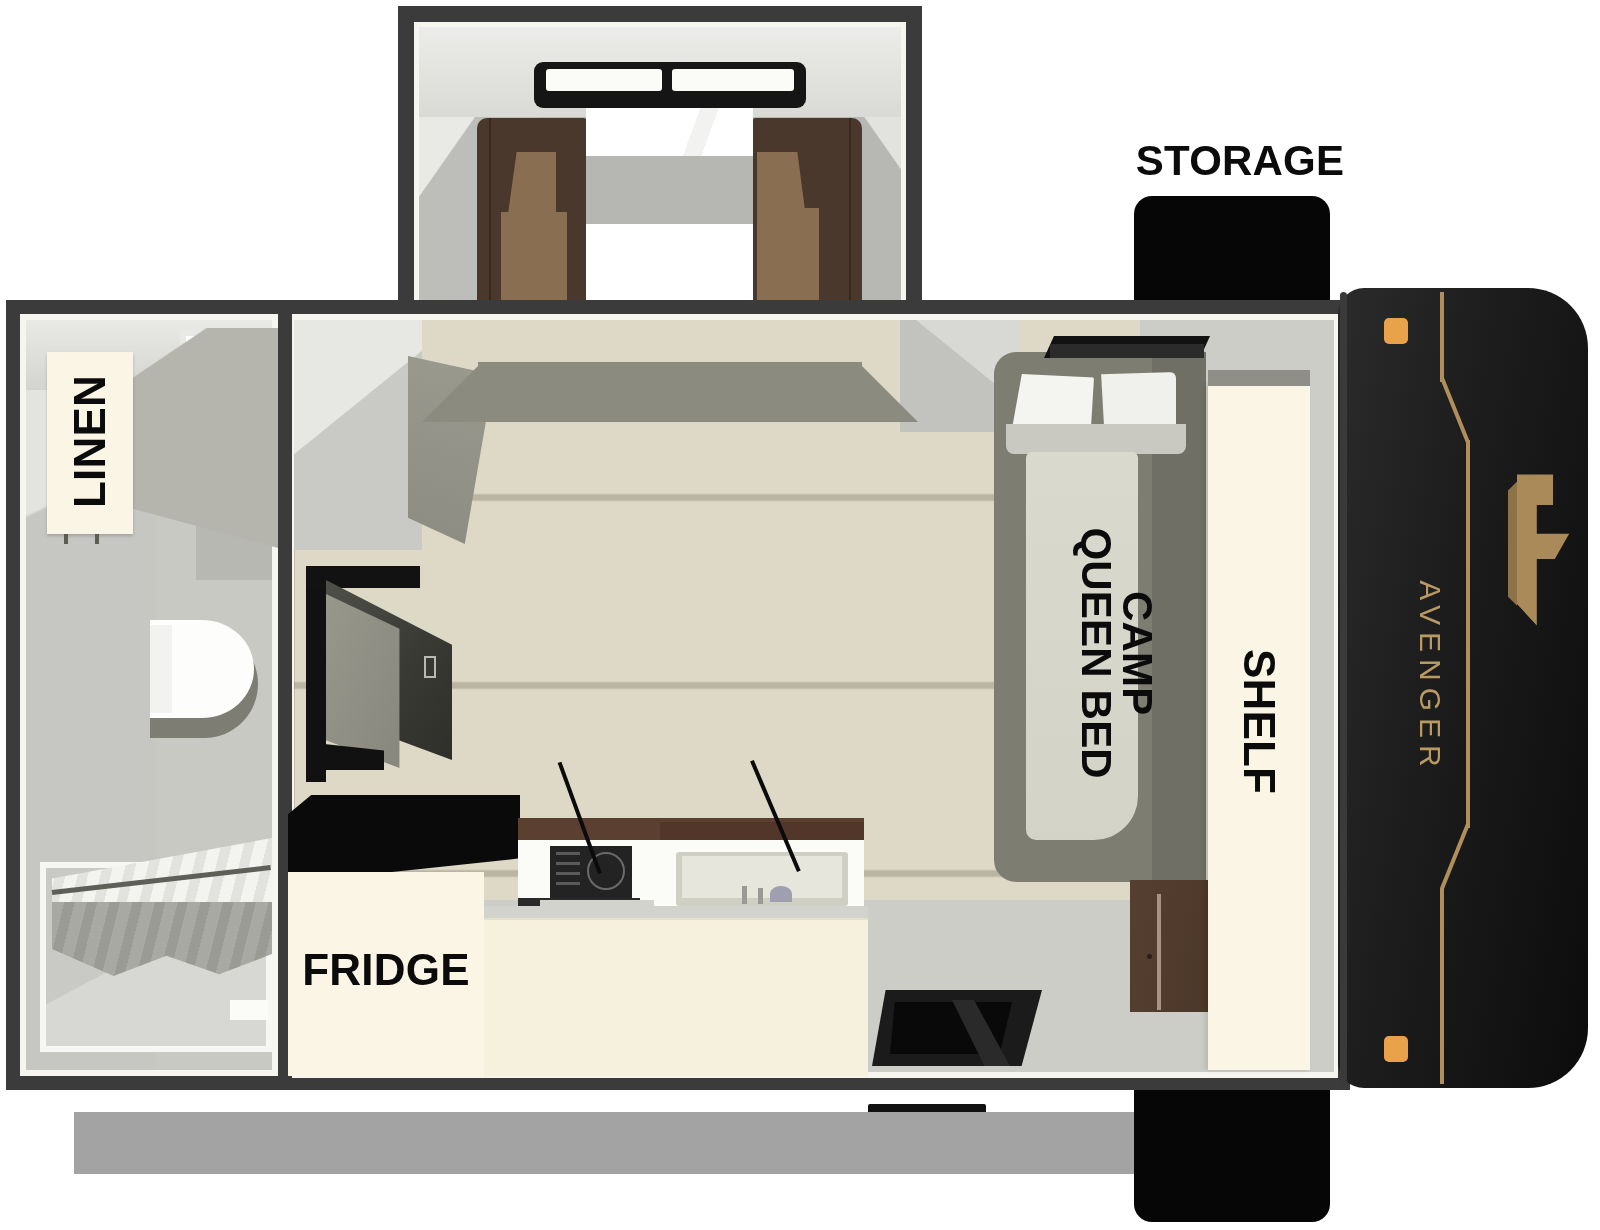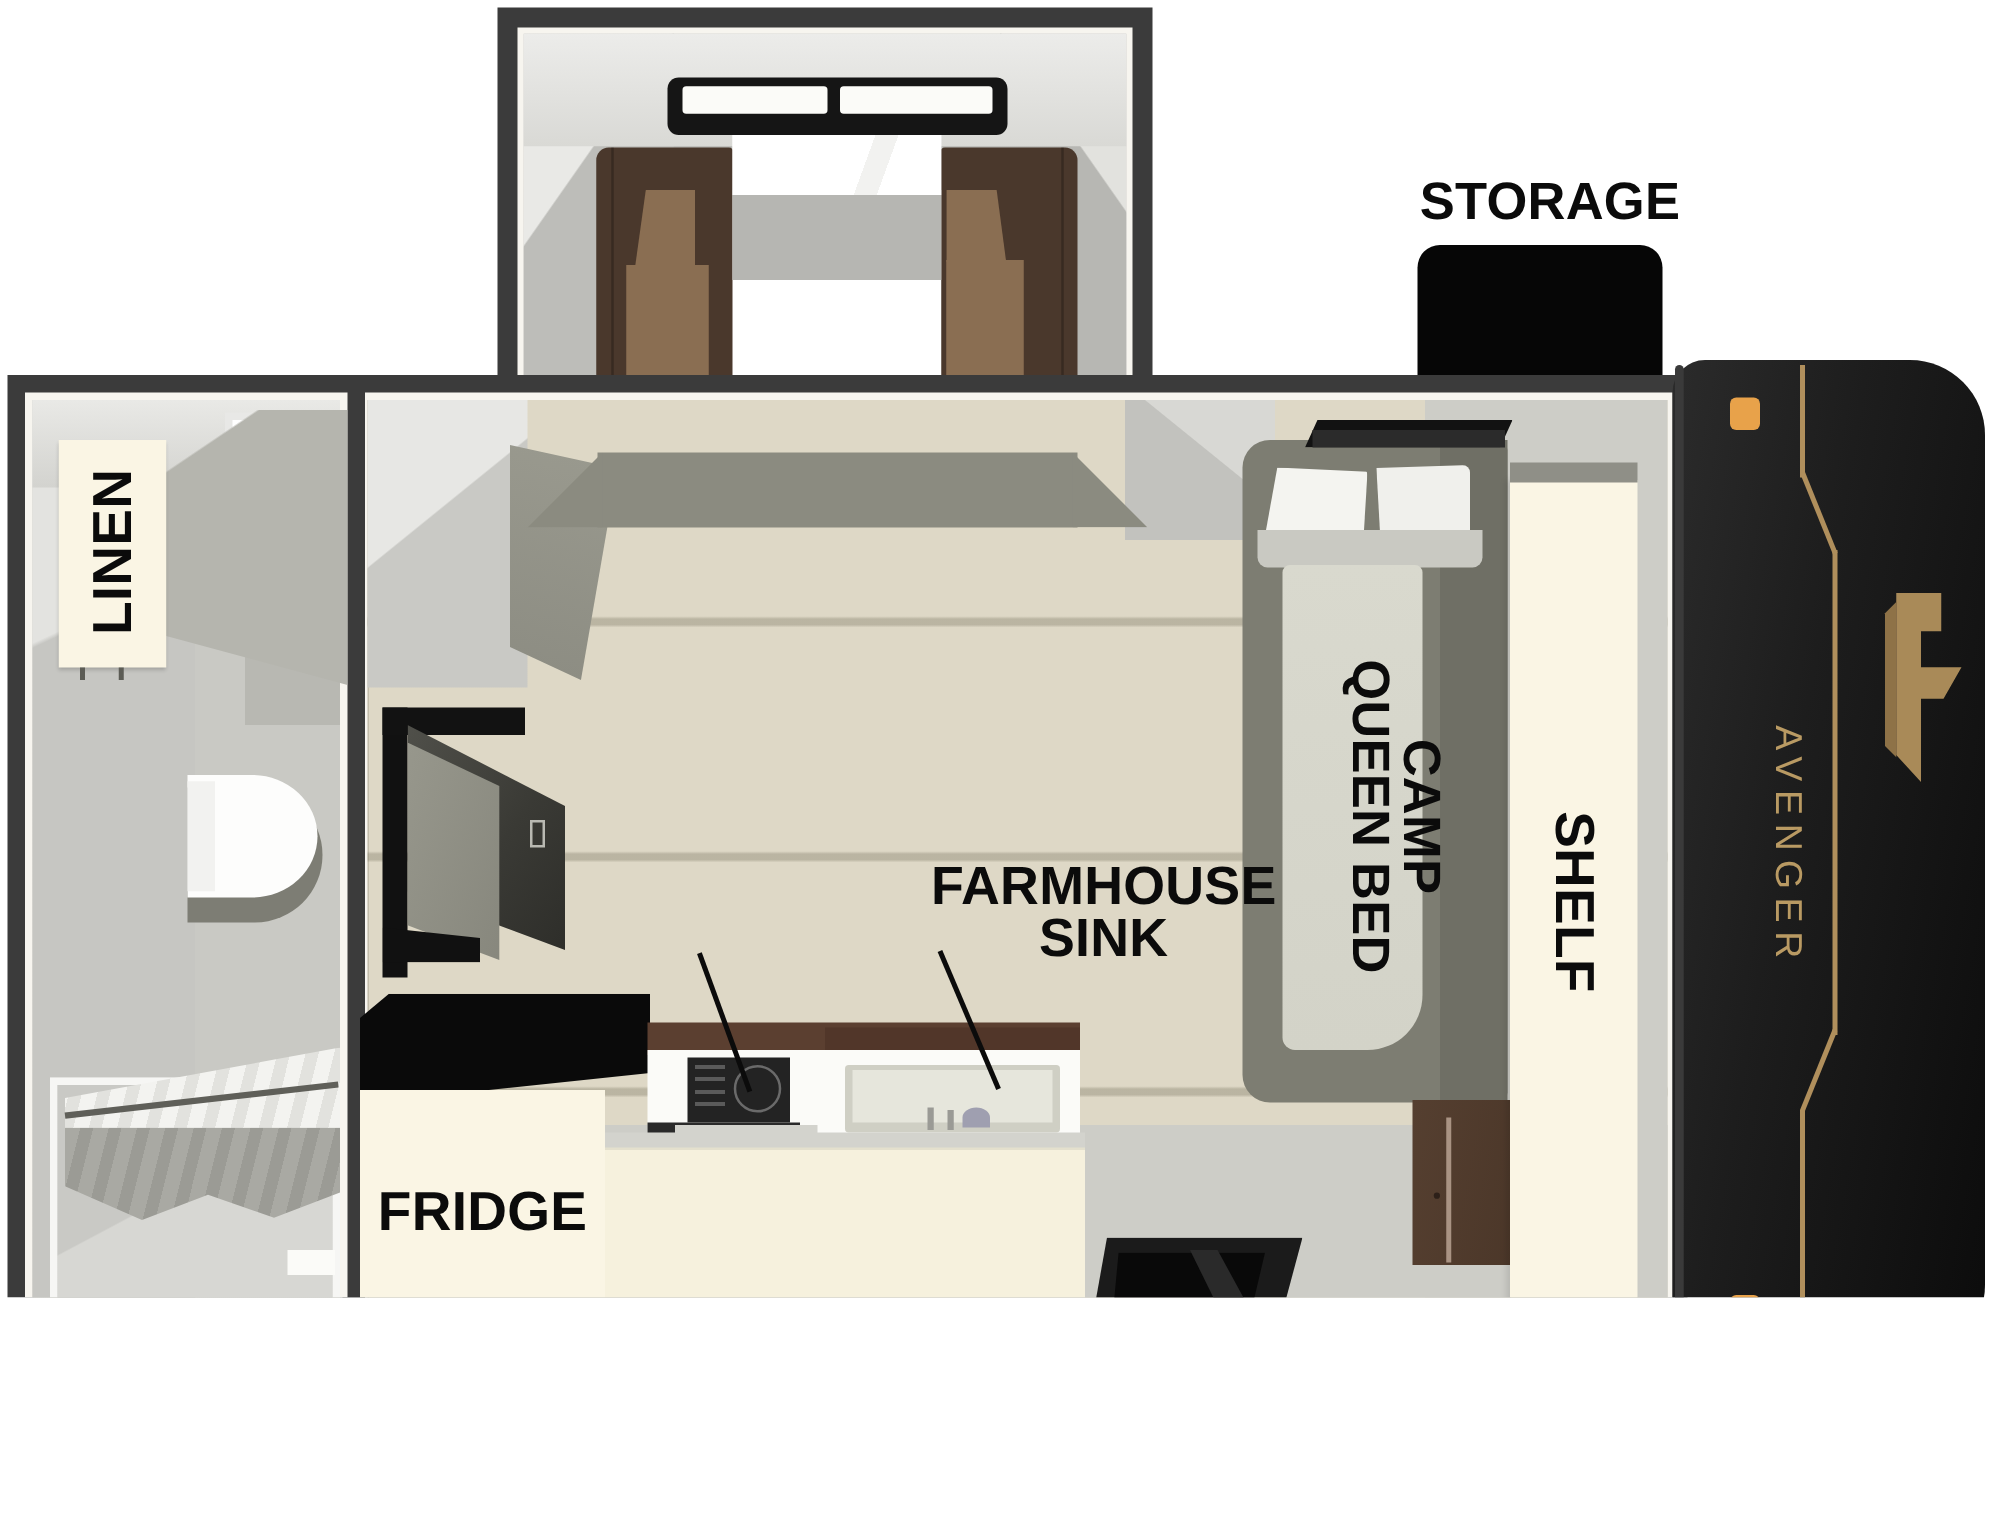--- a/index.html
+++ b/index.html
@@ -6,21 +6,21 @@
     margin: 0;
     padding: 0;
     background: #ffffff;
   }
   body {
     font-family: "Liberation Sans", sans-serif;
   }
   #stage {
     position: relative;
     width: 1600px;
-    height: 1038px;
+    height: 1230px;
     background: #ffffff;
     overflow: hidden;
   }
   .abs { position: absolute; }
 
   
   .wall-shell {
     background: #3b3b3b;
     box-sizing: border-box;
   }
@@ -278,22 +278,20 @@
   <div class="abs" style="left:1157px; top:894px; width:4px; height:116px; background:#a99383;"></div>
   <div class="abs" style="left:1147px; top:954px; width:5px; height:5px; border-radius:50%; background:#2d2019;"></div>
 
   <div class="abs cream" style="left:1208px; top:384px; width:102px; height:686px; box-shadow:-3px 0 5px rgba(0,0,0,0.10);"></div>
   <div class="abs lbl lbl-rot-cw" style="left:1173px; top:700px; width:172px; font-size:44px;">SHELF</div>
   <div class="abs" style="left:1208px; top:370px; width:102px; height:16px; background:#8f8f87;"></div>
 
   <div class="abs leader" style="left:598px; top:874px; width:118px; height:4px; transform:rotate(-110deg);"></div>
   <div class="abs leader" style="left:797px; top:872px; width:120px; height:4px; transform:rotate(-113deg);"></div>
 
-  <div class="abs lbl" style="left:724px; top:688px; width:318px; font-size:43px;">FARMHOUSE
-SINK</div>
 
   <div class="abs" style="left:74px; top:1112px; width:1066px; height:62px; background:#a3a3a3;"></div>
 
   <div class="abs wheel" style="left:1134px; top:1090px; width:196px; height:132px; border-radius:0 0 18px 18px;"></div>
 
   <div class="abs" id="rear-wall" style="left:1338px; top:288px; width:250px; height:800px;"></div>
   <div class="abs" style="left:1340px; top:292px; width:7px; height:792px; background:#3a3a3a; border-radius:4px;"></div>
 
   <div class="abs amber-light" style="left:1384px; top:318px; width:24px; height:26px;"></div>
   <div class="abs amber-light" style="left:1384px; top:1036px; width:24px; height:26px;"></div>

